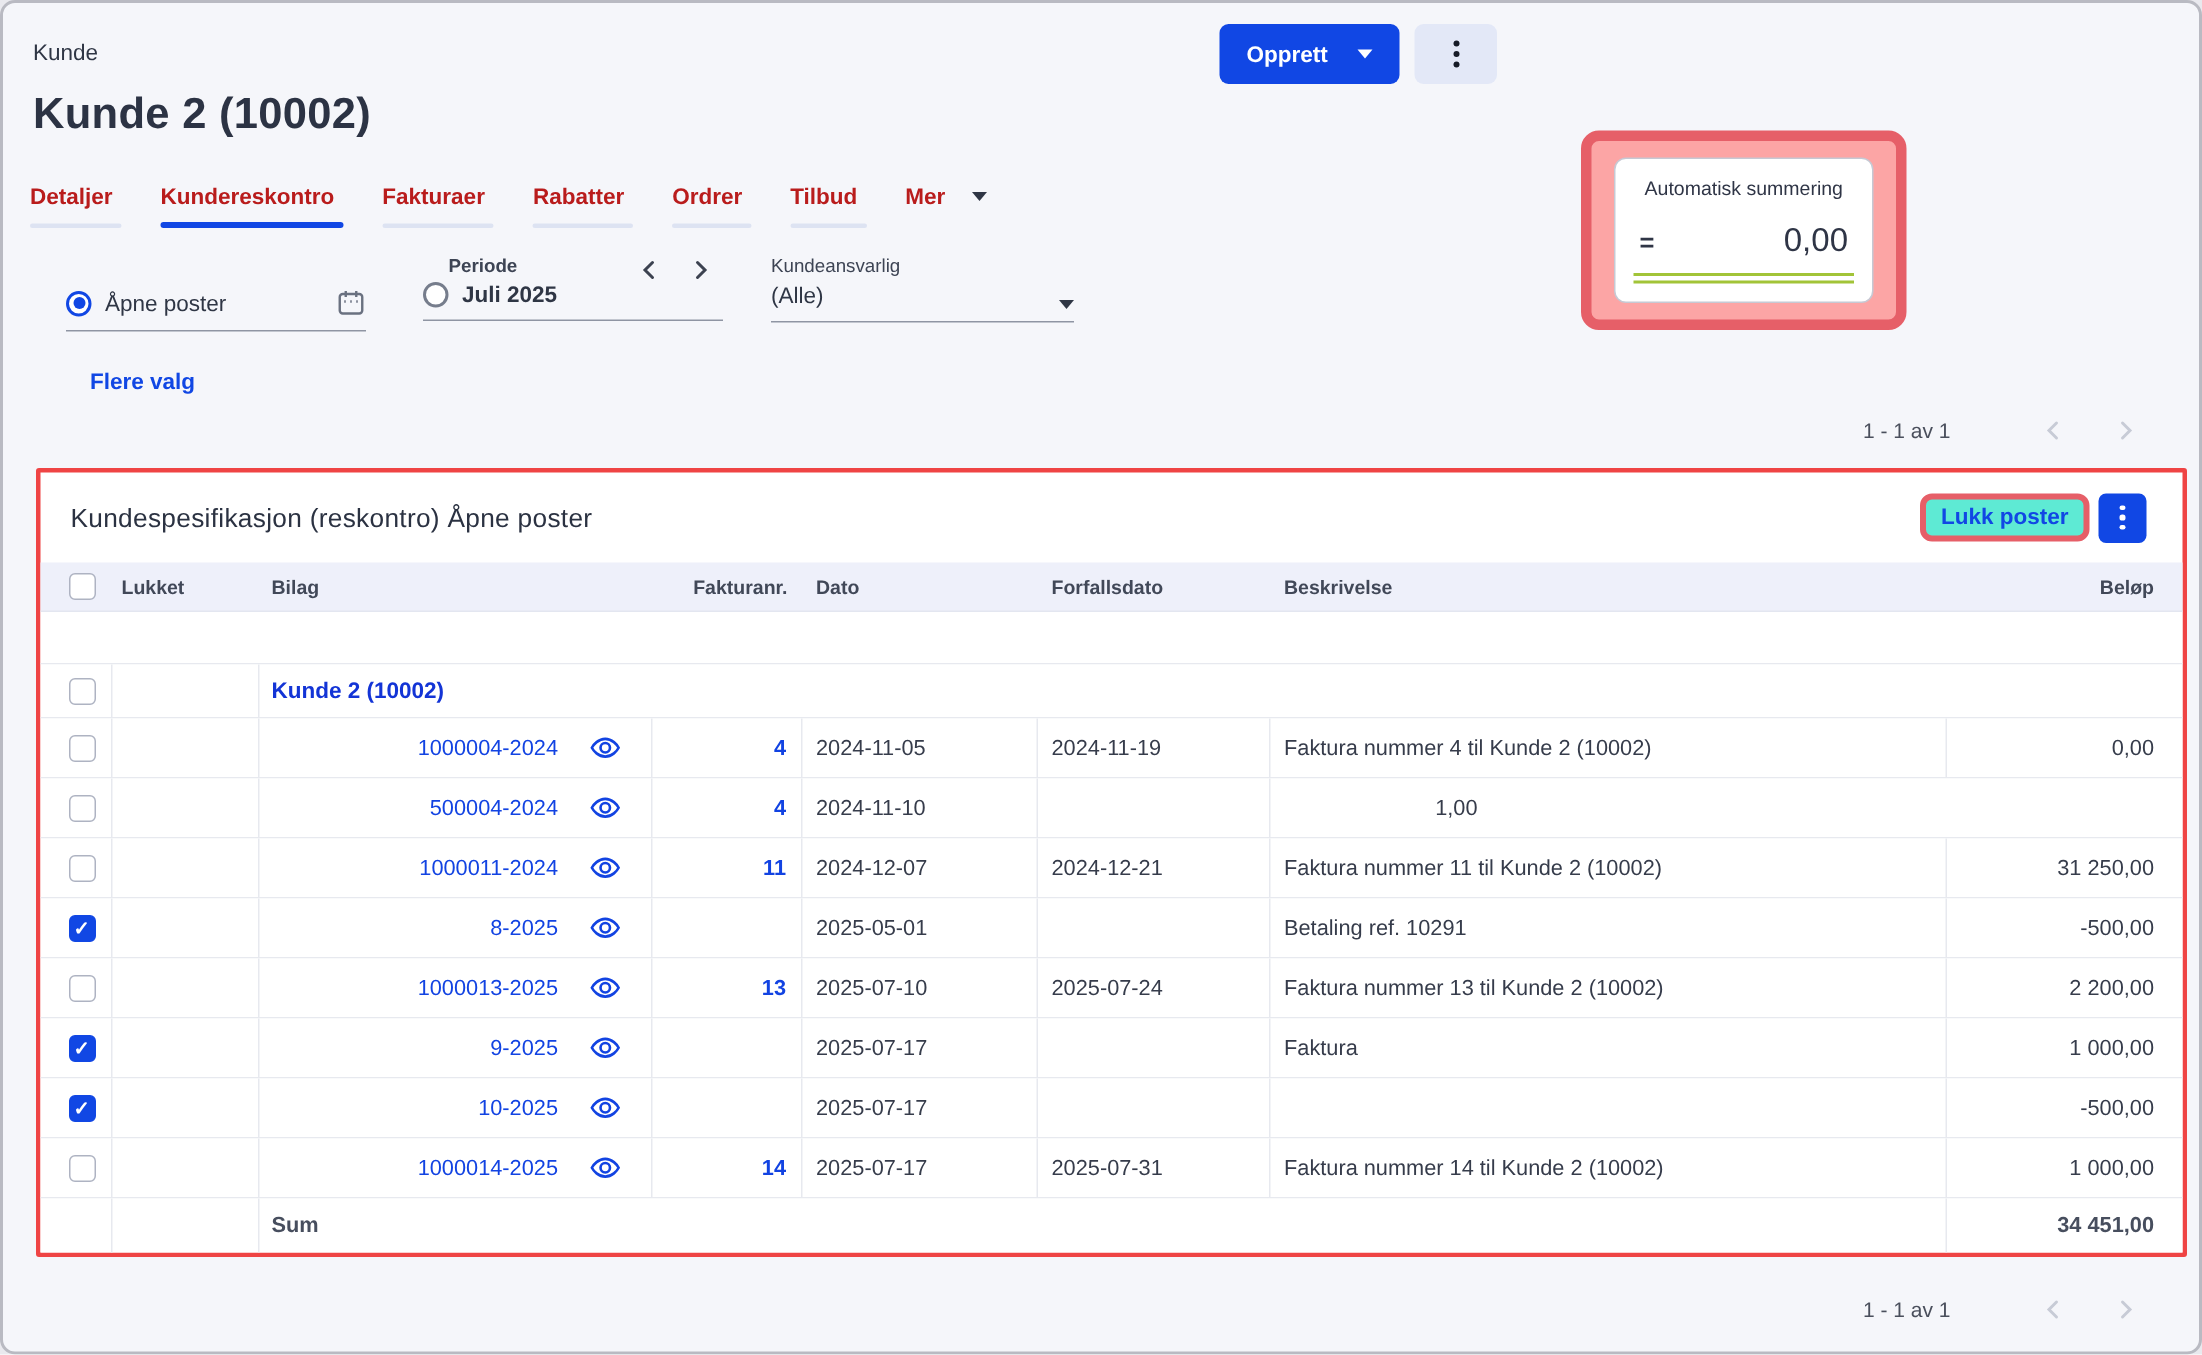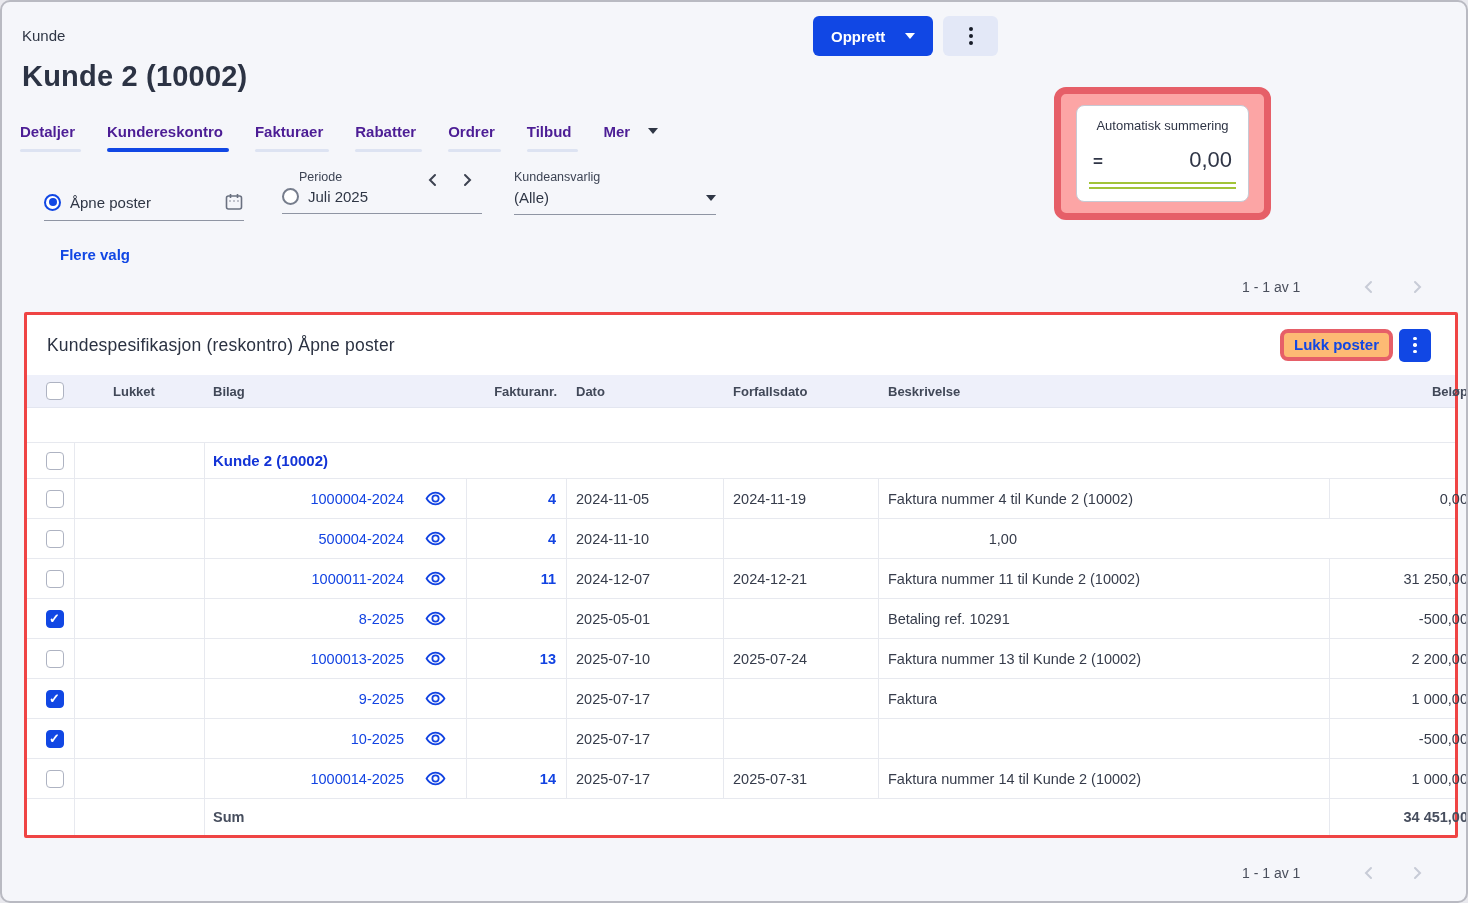--- a/index.html
+++ b/index.html
@@ -21,40 +21,40 @@
   .caret-down { width: 0; height: 0; border-left: 5px solid transparent; border-right: 5px solid transparent; border-top: 6px solid #fff; }
   .btn-kebab-light {
     width: 55px; height: 40px; background: #e3e8f7; border: none; border-radius: 6px;
     display: flex; align-items: center; justify-content: center; cursor: pointer;
   }
   .kebab { display: flex; flex-direction: column; gap: 3px; }
   .kebab i { width: 4px; height: 4px; border-radius: 50%; background: #171c28; }
   .kebab.white i { background: #fff; width: 3.5px; height: 3.5px; }
   
   .tabs { position: absolute; top: 121px; left: 18px; display: flex; gap: 26px; }
-  .tab { position: relative; padding: 0 6px 12px 0; font-size: 15px; font-weight: 700; color: #4c1d95; cursor: pointer; }
+  .tab { position: relative; padding: 0 6px 12px 0; font-size: 15px; font-weight: 700; color: #b91c1c; cursor: pointer; }
   .tab .tab-underline { position: absolute; left: 0; right: 0; bottom: 0; height: 3px; background: #dde3f2; border-radius: 2px; }
   .tab.active .tab-underline { height: 4px; background: #1147e4; }
   .tab.has-caret { display: flex; align-items: flex-start; gap: 18px; padding-right: 0; }
   .tab .caret-dark { margin-top: 5px; border-top-color: #2f3645; }
   
   .filters { position: absolute; top: 168px; left: 42px; display: flex; }
   .f-open { width: 200px; position: relative; padding-top: 22px; }
-  .f-period { width: 200px; position: relative; margin-left: 38px; }
+  .f-period { width: 200px; position: relative; margin-left: 38px; font-weight: bold; }
   .f-resp { width: 202px; position: relative; margin-left: 32px; }
   .f-label { font-size: 12.5px; color: #3d4454; margin-bottom: 4px; }
   .f-period .f-label { margin-left: 17px; }
   .f-row { display: flex; align-items: center; gap: 9px; padding-bottom: 8px; border-bottom: 1px solid #8f95a3; font-size: 15px; color: #2f3645; }
   .radio { width: 17px; height: 17px; border-radius: 50%; border: 2px solid #767d8c; background: #fff; flex: 0 0 auto; position: relative; cursor: pointer; }
   .radio.on { border-color: #1147e4; }
   .radio.on::after { content: ""; position: absolute; inset: 2.5px; border-radius: 50%; background: #1147e4; }
   .f-spacer { flex: 1; }
   .chev-pair { position: absolute; top: 2px; right: 8px; display: flex; gap: 20px; }
   .chev-pair svg { cursor: pointer; }
-  .f-resp .f-row { padding-top: 1px; }
+  .f-resp .f-row { padding-top: 1px; align-items: flex-end; }
   .flere-valg { position: absolute; top: 244px; left: 58px; font-size: 15px; font-weight: 700; color: #1147e4; cursor: pointer; }
   
   .sum-annotation {
     position: absolute; top: 85px; left: 1052px; width: 217px; height: 133px;
     border: 7px solid #e65f68; border-radius: 12px; background: #fca5a5; padding: 11px 15px;
   }
   .sum-card { width: 100%; height: 100%; border: 1px solid #c6c9d4; border-radius: 8px; background: #fff; padding: 12px 12px 0; }
   .sum-title { font-size: 13px; color: #2f3546; text-align: center; }
   .sum-row { display: flex; align-items: baseline; justify-content: space-between; padding: 14px 4px 6px; }
   .sum-eq { font-size: 17px; font-weight: 700; color: #2f3546; }
@@ -63,31 +63,31 @@
   
   .pagination { position: absolute; display: flex; align-items: center; font-size: 14px; color: #4a4f5c; }
   .pagination.top { top: 277px; left: 1240px; }
   .pagination.bottom { top: 863px; left: 1240px; }
   .pagination .pg-chevs { display: flex; gap: 34px; margin-left: 62px; }
   
   .card { position: absolute; top: 310px; left: 22px; width: 1434px; background: #fff; border: 3px solid #ef4444; border-radius: 2px; }
   .card-header { height: 60px; display: flex; align-items: center; padding: 0 24px 0 20px; }
   .card-title { font-size: 17.5px; color: #2b3242; letter-spacing: .2px; }
   .card-header .spacer { flex: 1; }
-  .close-annotation { border: 4px solid #e65f68; border-radius: 8px; background: #fdba74; padding: 3px 10px; margin-right: 6px; }
+  .close-annotation { border: 4px solid #e65f68; border-radius: 8px; background: #5eead4; padding: 3px 10px; margin-right: 6px; }
   .close-posts { font-size: 15px; font-weight: 700; color: #1147e4; background: none; border: none; cursor: pointer; }
   .btn-kebab-blue { width: 32px; height: 33px; background: #1147e4; border: none; border-radius: 5px; display: flex; align-items: center; justify-content: center; cursor: pointer; }
   
   .thead { display: flex; align-items: center; height: 33px; background: #eef0fa; border-bottom: 1px solid #e3e6f0; font-size: 13px; font-weight: 700; color: #414858; }
   .trow { display: flex; align-items: center; border-bottom: 1px solid #e7e9ef; font-size: 14.5px; color: #363c4b; background: #fff; }
   .cell { height: 100%; display: flex; align-items: center; overflow: hidden; white-space: nowrap; }
   .trow .cell { border-right: 1px solid #e7e9ef; }
   .trow .cell:last-child { border-right: none; }
   .col-cb { width: 48px; justify-content: center; flex: 0 0 auto; }
-  .col-lukket { width: 98px; padding-left: 6px; flex: 0 0 auto; margin-left: 32px; }
+  .col-lukket { width: 98px; padding-left: 6px; flex: 0 0 auto; }
   .col-bilag { width: 262px; flex: 0 0 auto; }
   .col-fakt { width: 100px; justify-content: flex-end; padding-right: 10px; flex: 0 0 auto; }
   .col-dato { width: 157px; padding-left: 9px; flex: 0 0 auto; }
   .col-forfall { width: 155px; padding-left: 9px; flex: 0 0 auto; }
   .col-beskr { width: 451px; padding-left: 9px; flex: 0 0 auto; text-align: center; }
   .col-belop { width: 163px; justify-content: flex-end; padding-right: 25px; flex: 0 0 auto; }
   .col-merged { width: 1125px; padding-left: 8px; flex: 0 0 auto; }
   .row-empty { height: 35px; }
   .row-empty .cell { border-right: none !important; }
   .row-group { height: 36px; }

